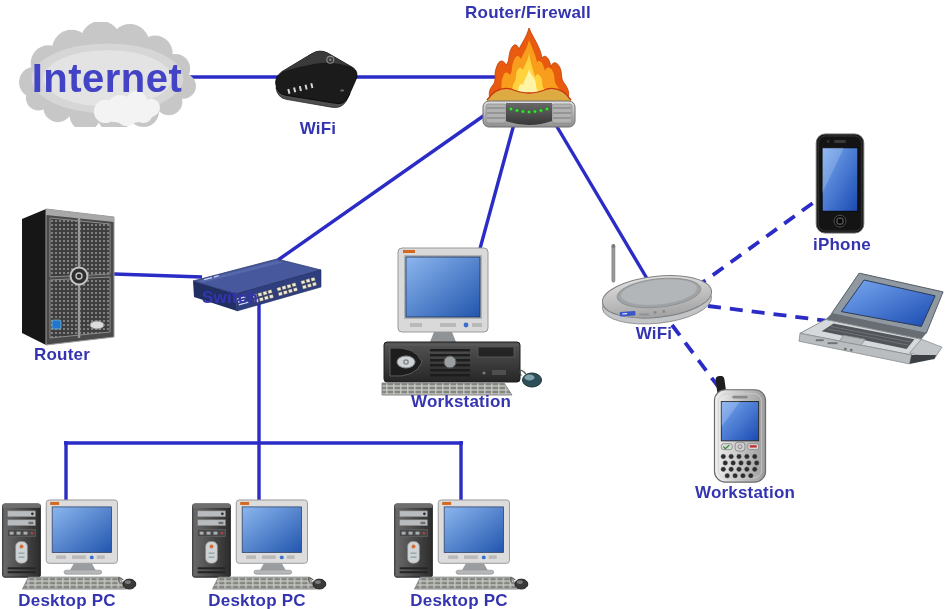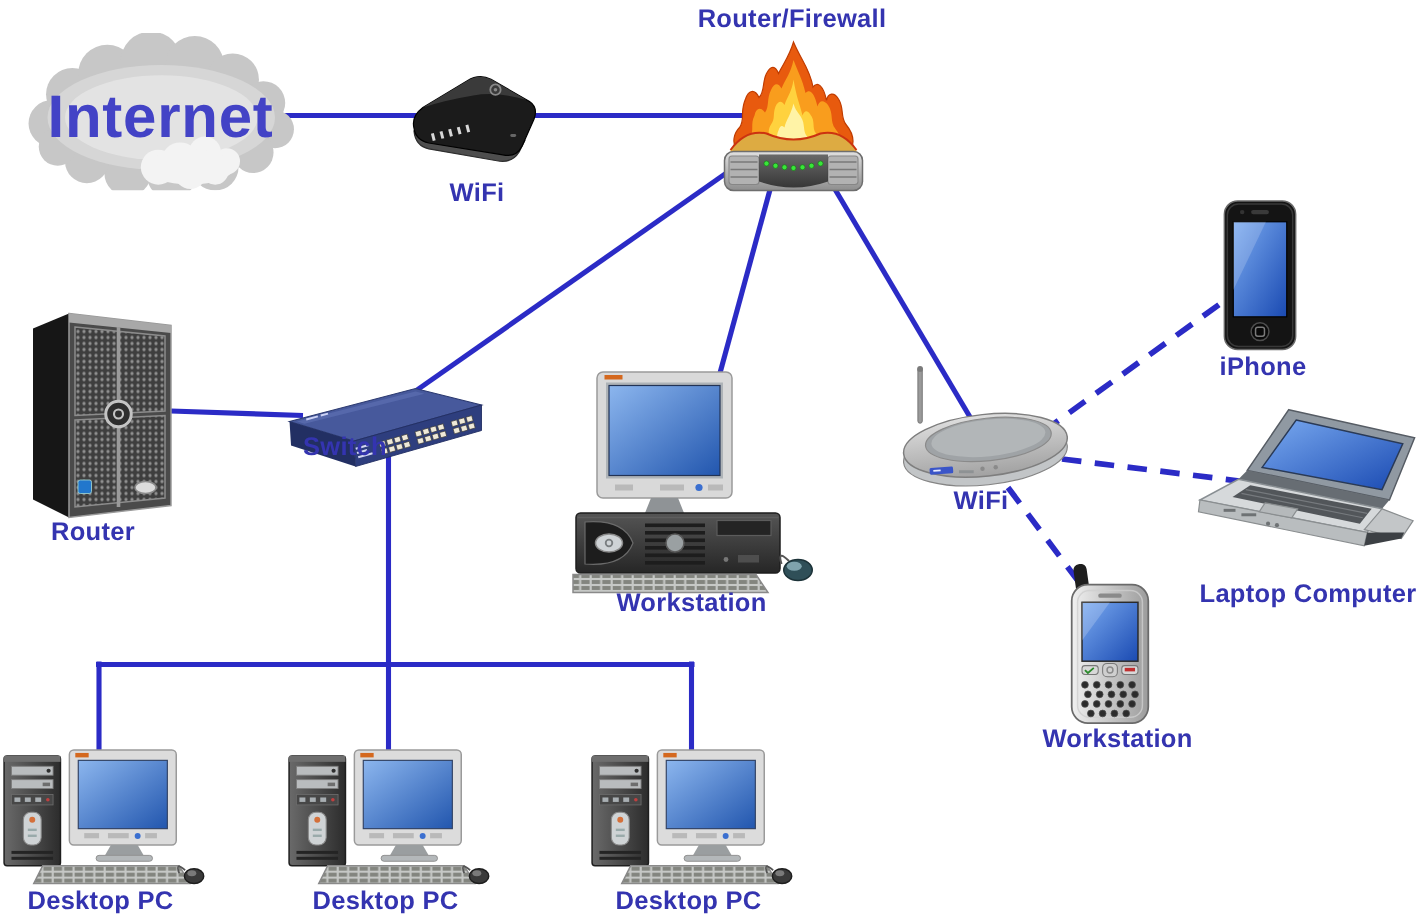--- a/index.html
+++ b/index.html
@@ -432,19 +432,18 @@
     </div>
 
   <div class="lbl big" style="left:107px;top:56px">Internet</div>
   <div class="lbl" style="left:318px;top:119px">WiFi</div>
   <div class="lbl" style="left:528px;top:3px">Router/Firewall</div>
   <div class="lbl" style="left:62px;top:345px">Router</div>
   <div class="lbl" style="left:230px;top:288px">Switch</div>
   <div class="lbl" style="left:461px;top:392px">Workstation</div>
   <div class="lbl" style="left:654px;top:324px">WiFi</div>
   <div class="lbl" style="left:842px;top:235px">iPhone</div>
-  <div class="lbl" style="left:872px;top:386px">Laptop Computer</div>
   <div class="lbl" style="left:745px;top:483px">Workstation</div>
   <div class="lbl" style="left:67px;top:591px">Desktop PC</div>
   <div class="lbl" style="left:257px;top:591px">Desktop PC</div>
   <div class="lbl" style="left:459px;top:591px">Desktop PC</div>
 
 </div>
 
 </body></html>

